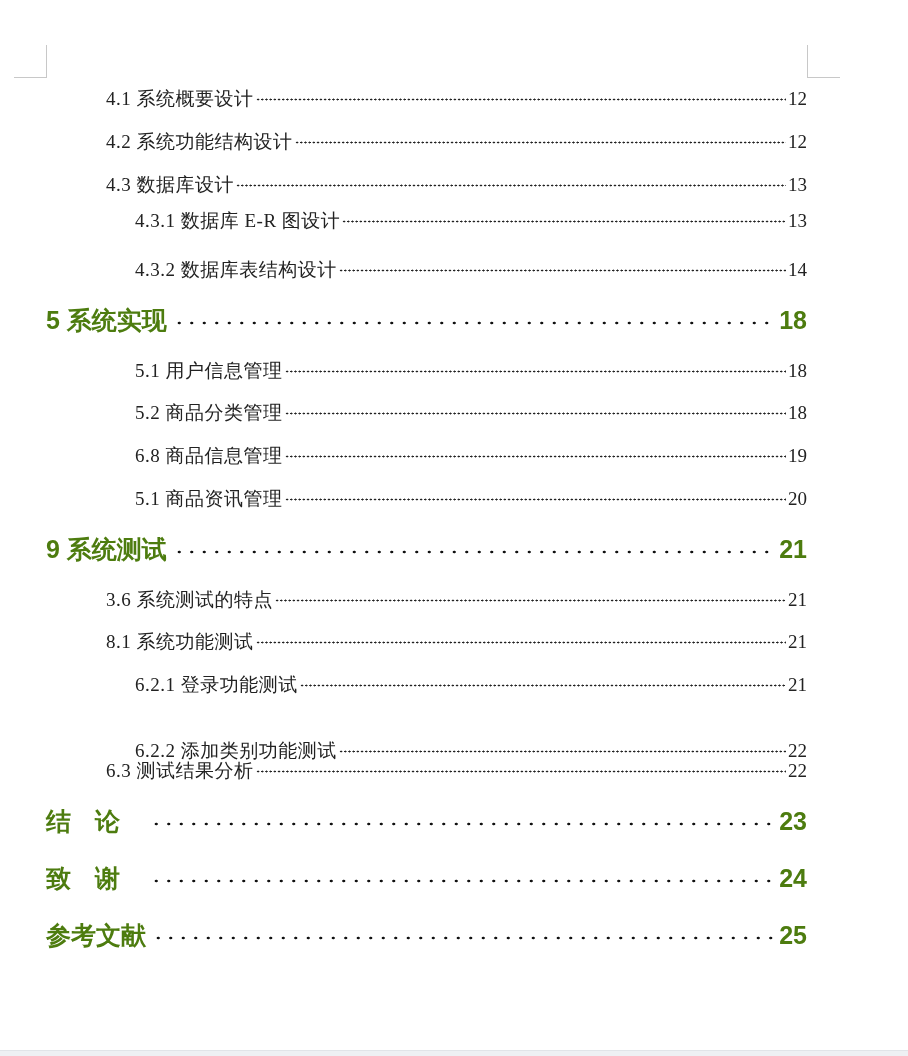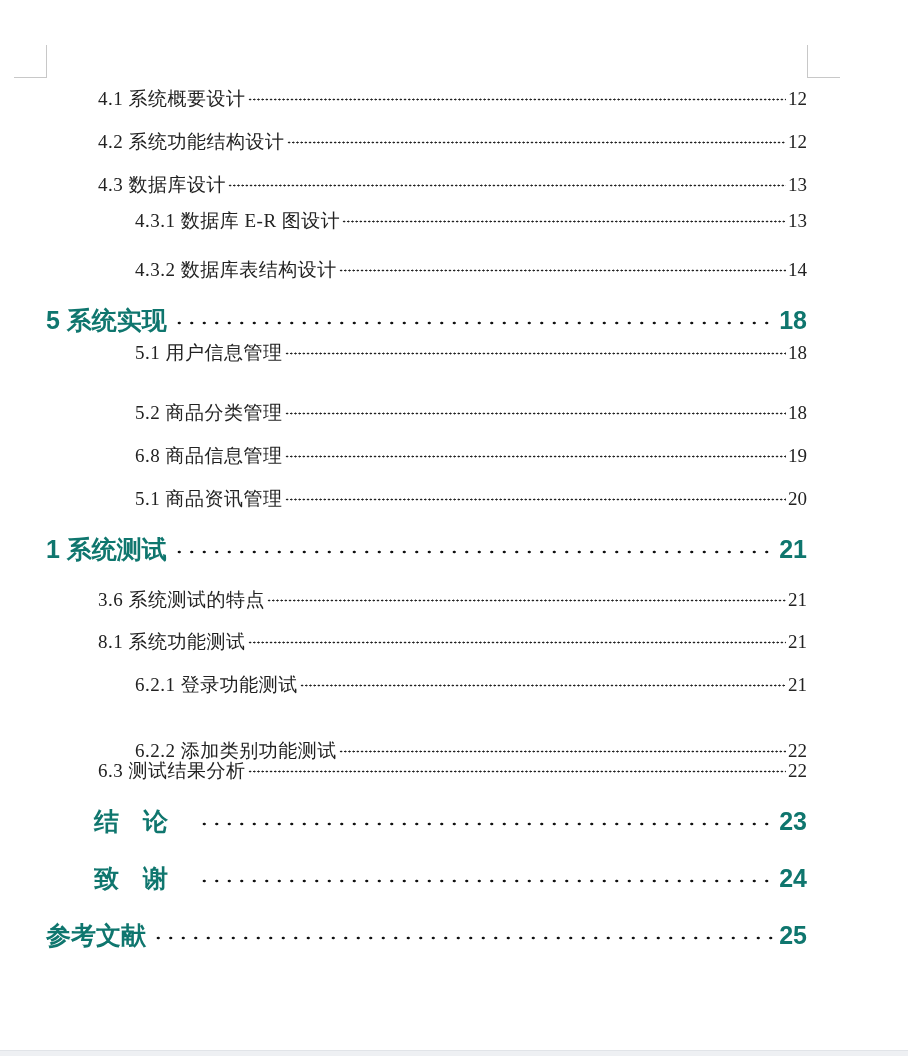--- a/index.html
+++ b/index.html
@@ -74,48 +74,48 @@
     .toc-row .page-num {
       flex: 0 0 auto;
     }
     .toc-row.l2, .toc-row.l3 {
       font-family: "Liberation Serif", "DejaVu Serif", serif;
       font-size: 19px;
       color: #222;
       height: 26px;
     }
     .toc-row.l2 .title, .toc-row.l3 .title { letter-spacing: 0.5px; }
-    .toc-row.l2 { left: 98px; }
+    .toc-row.l2 { left: 106px; }
     .toc-row.l3 { left: 135px; }
     .toc-row.l1 {
       left: 46px;
       font-family: "Liberation Sans", "DejaVu Sans", sans-serif;
       font-weight: bold;
       font-size: 25px;
-      color: #0f766e;
+      color: #4d7c0f;
       height: 32px;
     }
     .toc-row.l1 .leader {
       border-bottom: none;
       background-image: radial-gradient(circle, #111 1.3px, transparent 1.6px);
       background-size: 12.5px 4px;
       background-repeat: repeat-x;
       height: 4px;
       top: -4px;
       margin: 0 6px 0 6px;
     }
     .toc-row.l2 .leader, .toc-row.l3 .leader {
       border-bottom: none;
       background-image: radial-gradient(circle, #222 0.9px, transparent 1.1px);
       background-size: 4.2px 3px;
       background-repeat: repeat-x;
       height: 3px;
       top: -4px;
     }
-    .wide-title { letter-spacing: 24px; margin-left: 48px; }
+    .wide-title { letter-spacing: 24px; }
   </style>
 </head>
 <body>
 
 <div class="page">
   <div class="crop-mark tl"></div>
   <div class="crop-mark tr"></div>
 
   <div class="toc">
 
@@ -148,21 +148,21 @@
       <span class="leader"></span>
       <span class="page-num">14</span>
     </div>
 
     <div class="toc-row l1" style="top:304px">
       <span class="title">5  系统实现</span>
       <span class="leader"></span>
       <span class="page-num">18</span>
     </div>
 
-    <div class="toc-row l3" style="top:340px">
+    <div class="toc-row l3" style="top:358px">
       <span class="title">5.1 用户信息管理</span>
       <span class="leader"></span>
       <span class="page-num">18</span>
     </div>
 
     <div class="toc-row l3" style="top:400px">
       <span class="title">5.2  商品分类管理</span>
       <span class="leader"></span>
       <span class="page-num">18</span>
     </div>
@@ -173,21 +173,21 @@
       <span class="page-num">19</span>
     </div>
 
     <div class="toc-row l3" style="top:486px">
       <span class="title">5.1 商品资讯管理</span>
       <span class="leader"></span>
       <span class="page-num">20</span>
     </div>
 
     <div class="toc-row l1" style="top:533px">
-      <span class="title">1  系统测试</span>
+      <span class="title">9  系统测试</span>
       <span class="leader"></span>
       <span class="page-num">21</span>
     </div>
 
     <div class="toc-row l2" style="top:587px">
       <span class="title">3.6  系统测试的特点 </span>
       <span class="leader"></span>
       <span class="page-num">21</span>
     </div>
 

